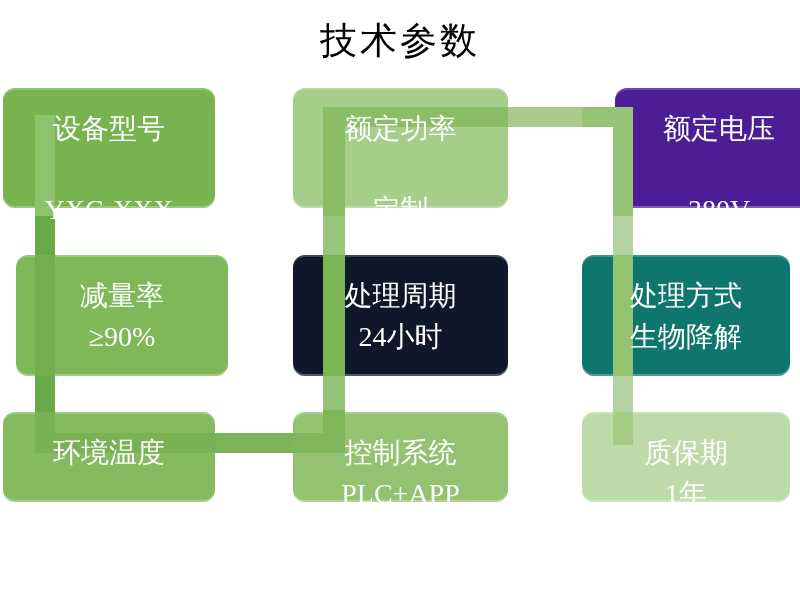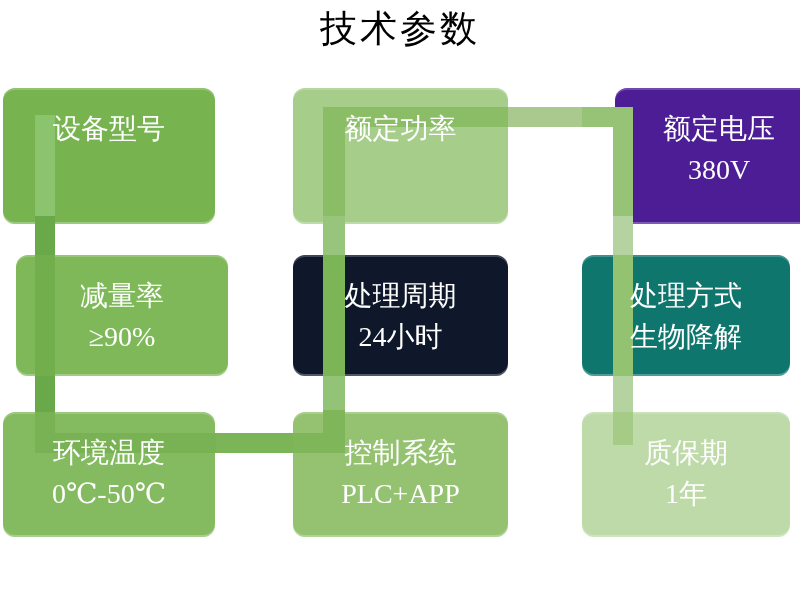--- a/index.html
+++ b/index.html
@@ -1,72 +1,73 @@
 <!DOCTYPE html>
 <html><head>
 <meta charset="utf-8">
 <style>
   html,body{margin:0;padding:0;}
   body{
     width:800px;height:600px;position:relative;background:#ffffff;overflow:hidden;
     font-family:"Liberation Sans","DejaVu Sans",sans-serif;
   }
   .title{
-    position:absolute;top:4px;left:0;width:800px;text-align:center;
+    position:absolute;top:16px;left:0;width:800px;text-align:center;
     font-size:37px;letter-spacing:3px;color:#000;
     font-family:"Liberation Sans","DejaVu Sans",sans-serif;
   }
   .box{
     position:absolute;border-radius:12px;color:#ffffff;box-sizing:border-box;
     display:flex;flex-direction:column;align-items:center;padding-top:20px;
     font-family:"Liberation Serif","DejaVu Serif",serif;
     box-shadow: inset 0 2px 0 rgba(255,255,255,.20), inset 0 -2px 0 rgba(255,255,255,.28);
   }
   .box .label{font-size:28px;line-height:42px;position:relative;z-index:3;white-space:nowrap;}
   .box .value{font-size:28px;line-height:40px;position:relative;z-index:3;white-space:nowrap;}
   
   .c1{left:3px;width:212px;}
   .c2{left:293px;width:215px;}
   .c3{left:582px;width:208px;}
-  .r1{top:88px;height:136px;}
+  .r1{top:88px;height:120px;gap:40px;}
   .r2{top:255px;height:121px;}
-  .r3{top:412px;height:125px;}
+  .r3{top:412px;height:90px;}
   
   .seg{position:absolute;}
 </style>
 </head>
 <body>
 
 <div class="title">技术参数</div>
 
 <div class="box r1 c1" style="background-color: rgb(119, 180, 80);">
   <div class="label">设备型号</div>
+  <div class="value">YXC-XXX</div>
 </div>
 <div class="box r1 c2" style="background-color: rgb(166, 205, 138);">
   <div class="label">额定功率</div>
+  <div class="value">定制</div>
 </div>
 <div class="box r1 c3" style="background-color: #4c1d95; margin-left: 33px;">
   <div class="label">额定电压</div>
   <div class="value">380V</div>
 </div>
 <div class="box r2 c1" style="background-color: rgb(126, 184, 88); margin-left: 13px;">
   <div class="label">减量率</div>
   <div class="value">≥90%</div>
 </div>
 <div class="box r2 c2" style="background-color: #0f172a;">
   <div class="label">处理周期</div>
   <div class="value">24小时</div>
 </div>
 <div class="box r2 c3" style="background-color: #0f766e;">
   <div class="label">处理方式</div>
   <div class="value">生物降解</div>
 </div>
 <div class="box r3 c1" style="background-color: rgb(133, 187, 96);">
   <div class="label">环境温度</div>
-  <div class="value">0℃-50℃</div>
 </div>
 <div class="box r3 c2" style="background-color: rgb(148, 194, 113);">
   <div class="label">控制系统</div>
   <div class="value">PLC+APP</div>
 </div>
 <div class="box r3 c3" style="background-color: rgb(191, 218, 169);">
   <div class="label">质保期</div>
   <div class="value">1年</div>
 </div>
 

